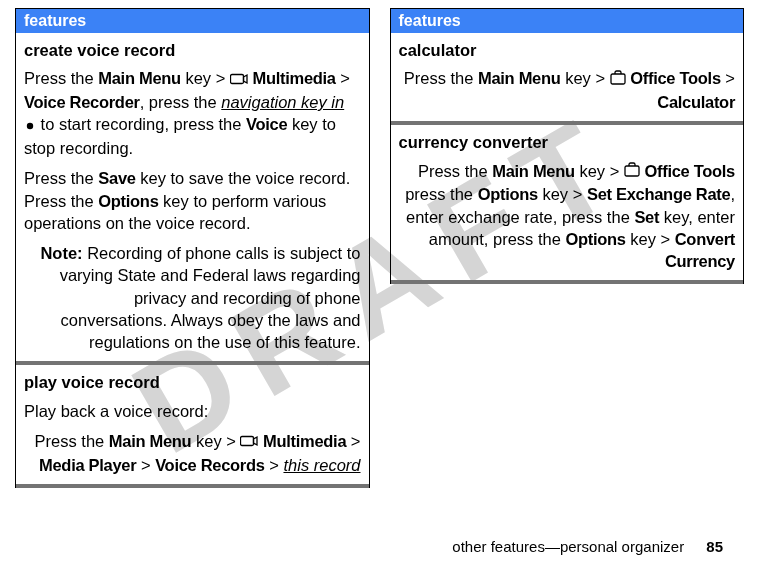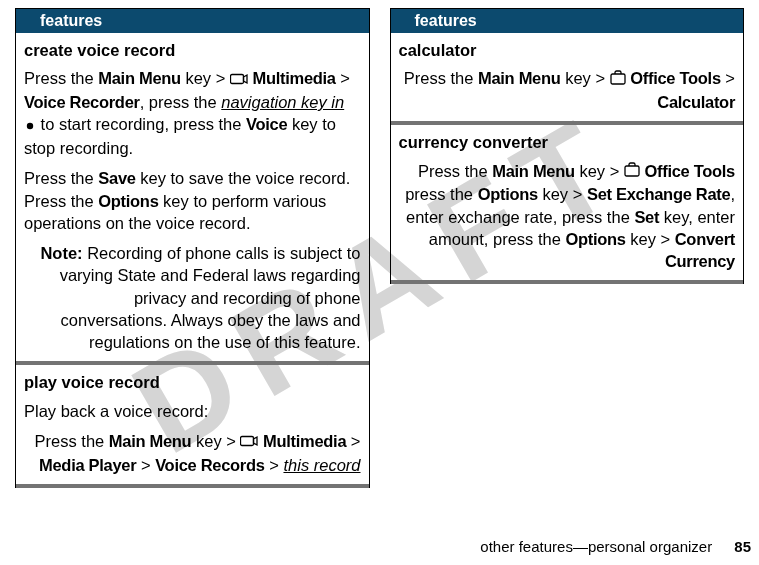--- a/index.html
+++ b/index.html
@@ -30,25 +30,25 @@
       gap: 20px;
       position: relative;
       z-index: 1;
     }
     .col {
       flex: 1;
       border: 1px solid #000;
       border-bottom: none;
     }
     .col .header {
-      background: #0c4a6e;
+      background: #3b82f6;
       color: #fff;
       font-weight: bold;
       font-size: 16px;
-      padding: 3px 24px;
+      padding: 3px 8px;
     }
     .cell {
       border-bottom: 4px solid #737373;
       padding: 6px 8px 8px 8px;
       font-size: 16.5px;
       line-height: 1.35;
       color: #000;
     }
     .cell-title {
       font-weight: bold;
@@ -64,21 +64,21 @@
     .b { font-weight: bold; font-stretch: condensed; }
     .i { font-style: italic; text-decoration: underline; }
     .condensed { font-stretch: condensed; letter-spacing: -0.3px; }
     .icon-multimedia, .icon-office, .icon-dot {
       display: inline-block;
       vertical-align: middle;
     }
     .footer {
       position: absolute;
       bottom: 10px;
-      right: 8px;
+      right: 36px;
       font-size: 15px;
     }
     .footer .pg {
       font-weight: bold;
       margin-left: 18px;
     }
   </style>
 </head>
 <body>
 

